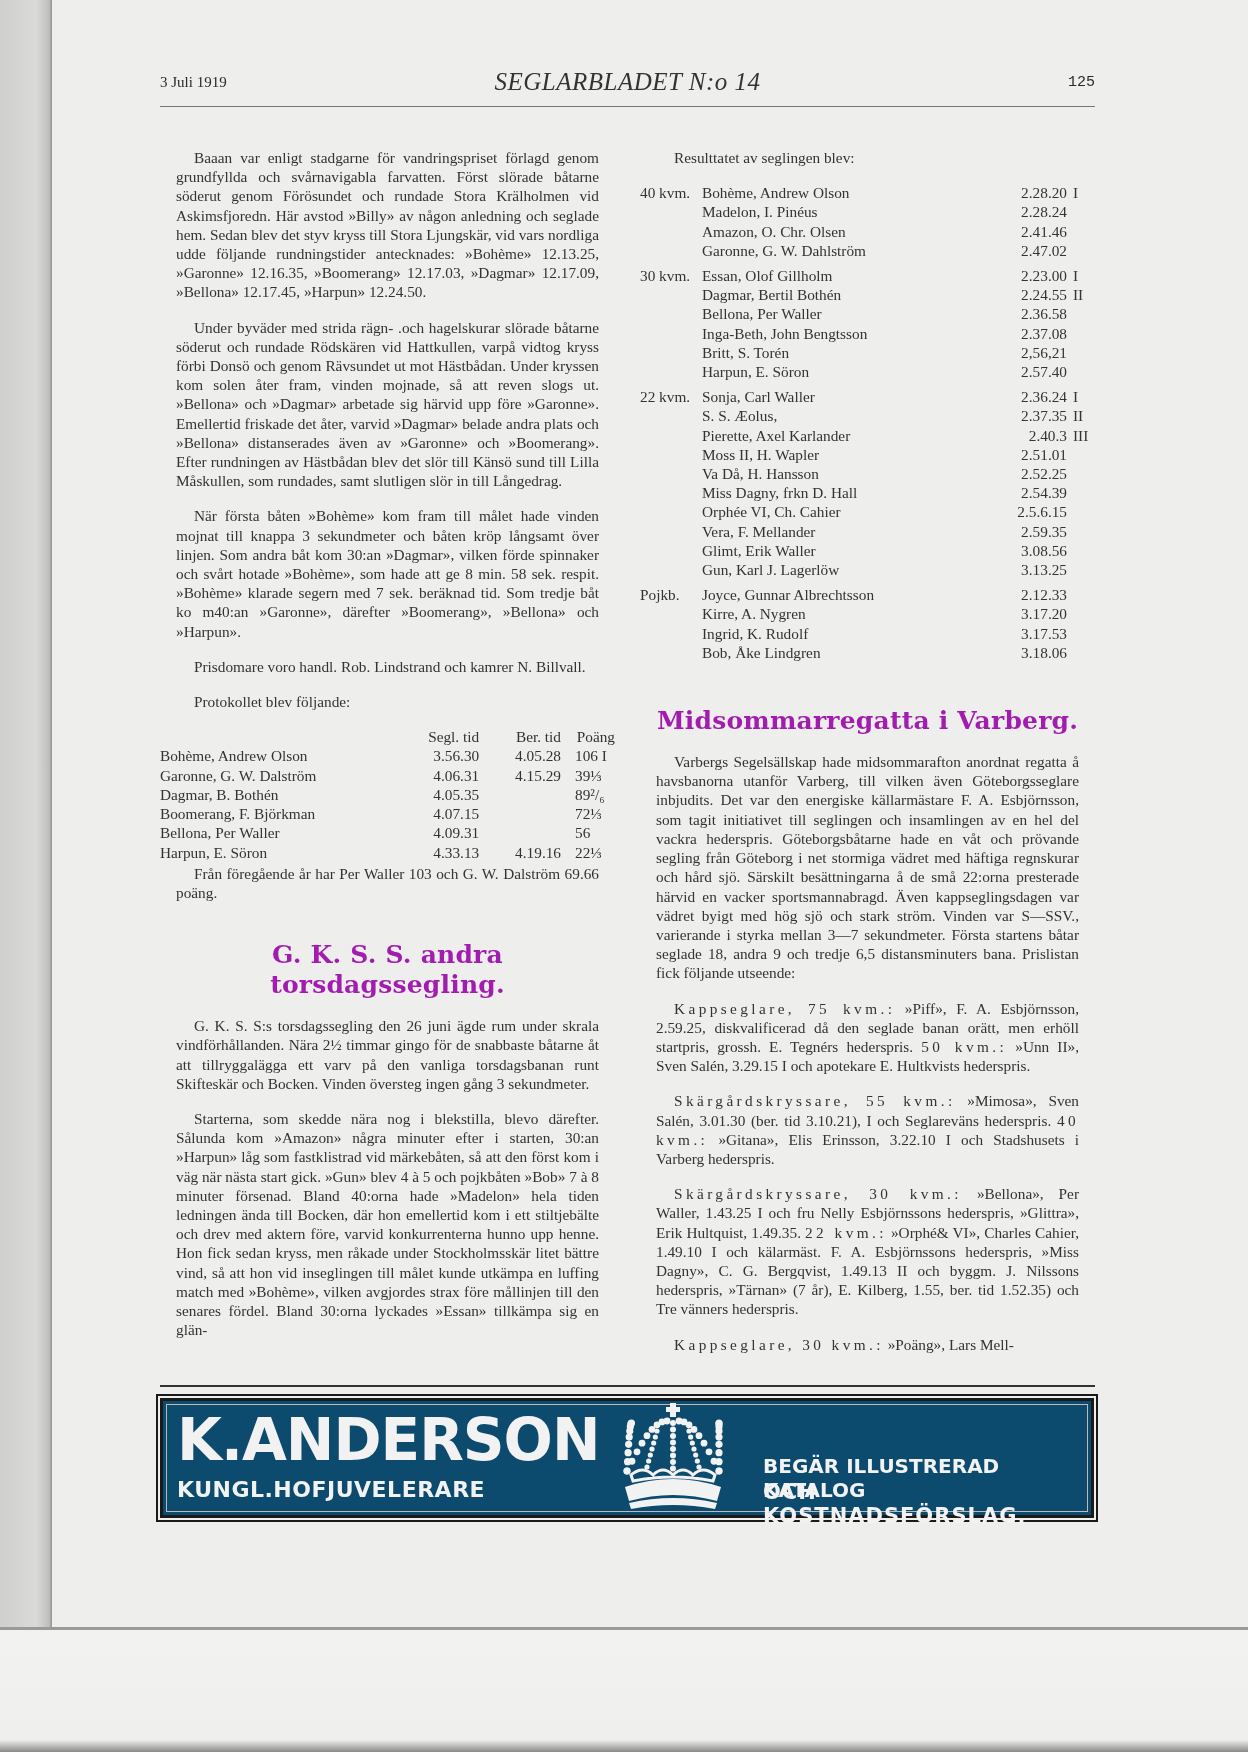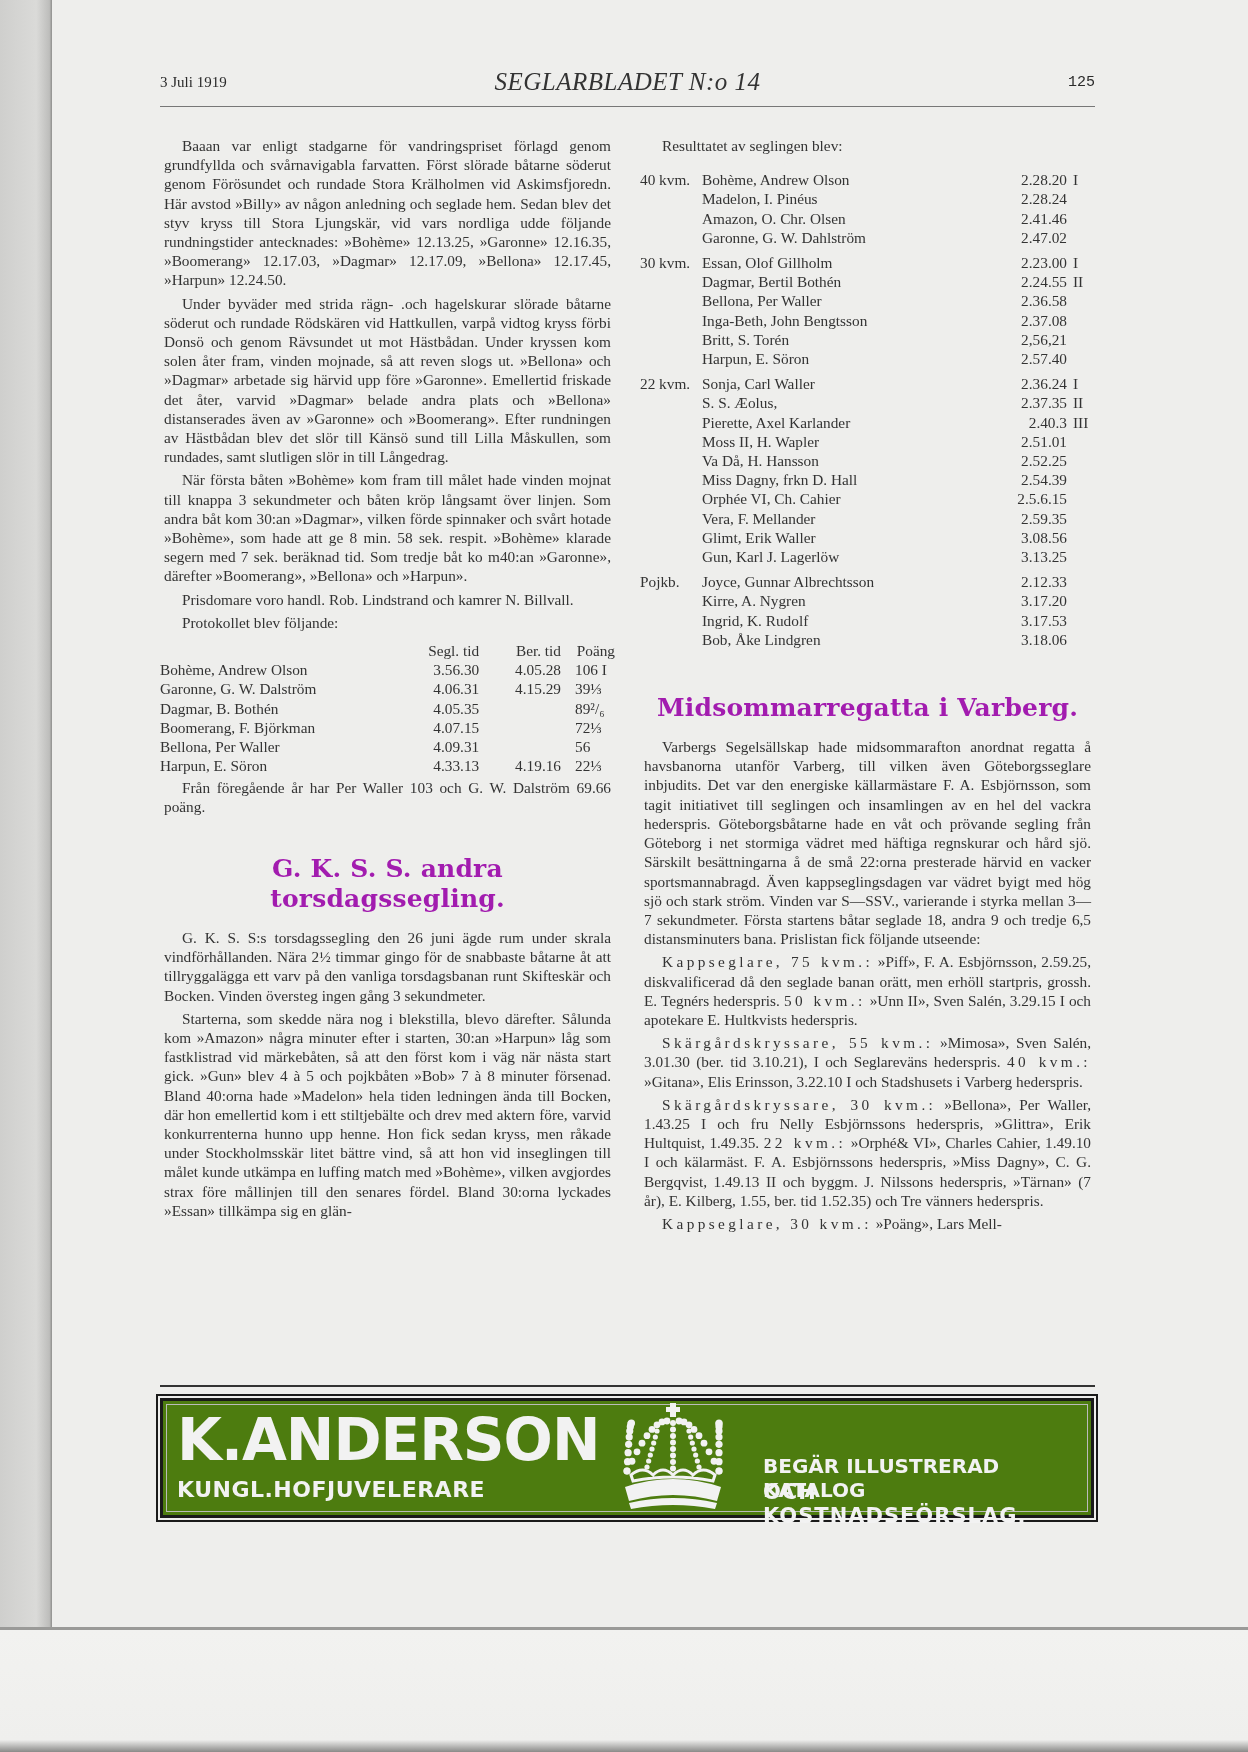--- a/index.html
+++ b/index.html
@@ -29,21 +29,21 @@
     border-bottom:1px solid #777;
   }
   .hdr-date { position:absolute; left:0; top:2px; font-size:15px; }
   .hdr-title { position:absolute; left:0; right:0; top:-4px; text-align:center;
     font-size:25px; font-style:italic; letter-spacing:0.5px; color:#333; }
   .hdr-page { position:absolute; right:0; top:2px; font-size:15px;font-family:Liberation Mono, monospace; }
 
   .col { position:absolute; font-size:15.3px; line-height:19.2px; color:#333; }
   .col-left { left:160px; top:132px; width:455px; }
   .col-right { left:640px; top:132px; width:455px; }
-  .p { text-align:justify; text-align-last:left; margin:4px; }
+  .p { text-align:justify; text-align-last:left; margin:16px; }
   .p.indent { text-indent:18px; }
 
   .results { margin:15px 0 6px 0; }
   .rtable { width:100%; border-collapse:collapse; }
   .rtable td { padding:0; vertical-align:top; white-space:nowrap; }
   .rtable .c-class { width:62px; }
   .rtable .c-time { text-align:right; width:70px; }
   .rtable .c-place { width:22px; padding-left:6px; }
   .group-gap td { height:6px; }
 
@@ -59,21 +59,21 @@
     text-align:center; letter-spacing:0.2px; margin:38px 0 14px 0;
   }
   .col-right .heading { margin:44px 0 14px 0; }
   .spaced { letter-spacing:3.4px; }
 
   .rule {
     position:absolute; left:160px; top:1385px; width:935px; height:2px; background:#333;
   }
   .ad {
     position:absolute; left:160px; top:1398px; width:928px; height:114px;
-    background:#4d7c0f; border:3px solid #1a1a1a; outline:2px solid #1a1a1a; outline-offset:2px;
+    background:#0c4a6e; border:3px solid #1a1a1a; outline:2px solid #1a1a1a; outline-offset:2px;
     color:#f2f2f2; font-family:"DejaVu Sans","Liberation Sans",sans-serif; font-weight:bold;
   }
   .ad-inner { position:absolute; left:3px; top:3px; right:3px; bottom:3px; border:1px solid #bbb; }
   .ad-name { position:absolute; left:14px; top:8px; font-size:58px; line-height:62px; letter-spacing:-1px;
     font-family:"DejaVu Sans","Liberation Sans",sans-serif; font-weight:bold; }
   .ad-sub { position:absolute; left:14px; top:76px; font-size:22px; line-height:26px; letter-spacing:0.5px; }
   .ad-crown { position:absolute; left:440px; top:0; width:140px; height:114px; }
   .ad-right { position:absolute; left:600px; width:320px; text-align:left; }
   .ad-r1 { top:16px; font-size:27px; font-style:italic; line-height:30px; }
   .ad-r2 { top:53px; font-size:20px; line-height:24px; }

